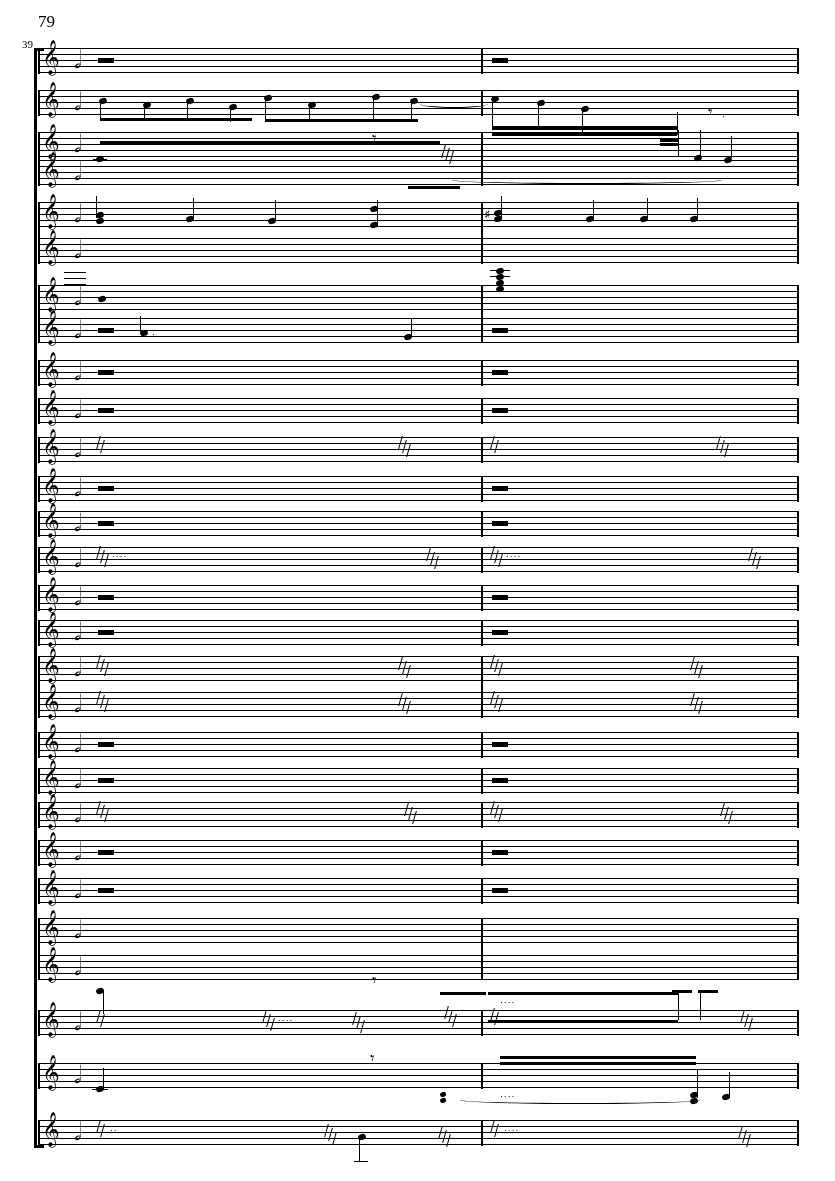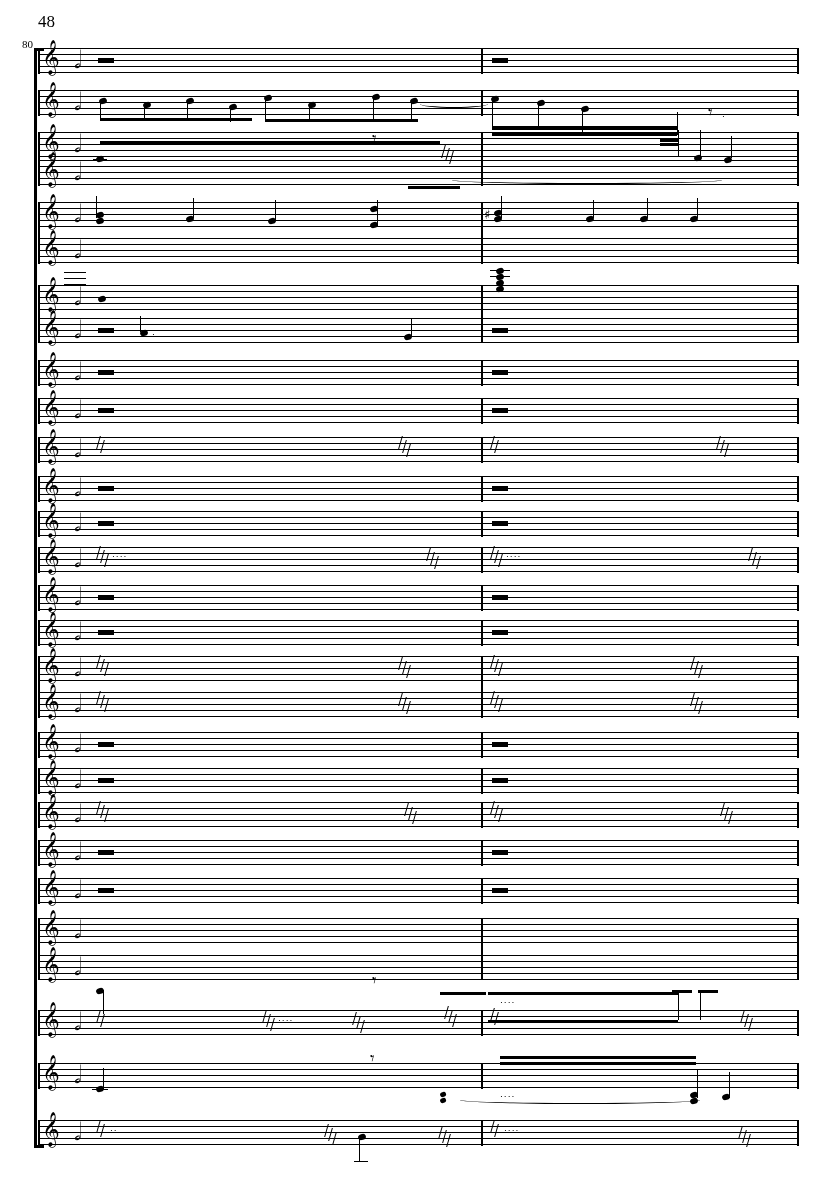--- a/index.html
+++ b/index.html
@@ -142,23 +142,23 @@
     height: 13px;
     background: #000;
     transform: skewX(-16deg);
   }
 </style>
 </head>
 <body>
 
 <div id="page">
 
-  <div class="page-number" style="left:38px; top:12px;">48</div>
-
-  <div class="measure-number" style="left:22px; top:38px;">80</div>
+  <div class="page-number" style="left:38px; top:12px;">79</div>
+
+  <div class="measure-number" style="left:22px; top:38px;">39</div>
 
   <div class="sys-bracket" style="left:34px; top:48px; height:1100px;"></div>
   <div class="sys-bracket" style="left:34px; top:48px; width:10px; height:3px;"></div>
   <div class="sys-bracket" style="left:34px; top:1145px; width:10px; height:3px;"></div>
 
   <div class="staff" style="left:38px; width:759px; top:48px;">
     <div class="ln l0"></div>
       <div class="ln l1"></div>
       <div class="ln l2"></div>
       <div class="ln l3"></div>

